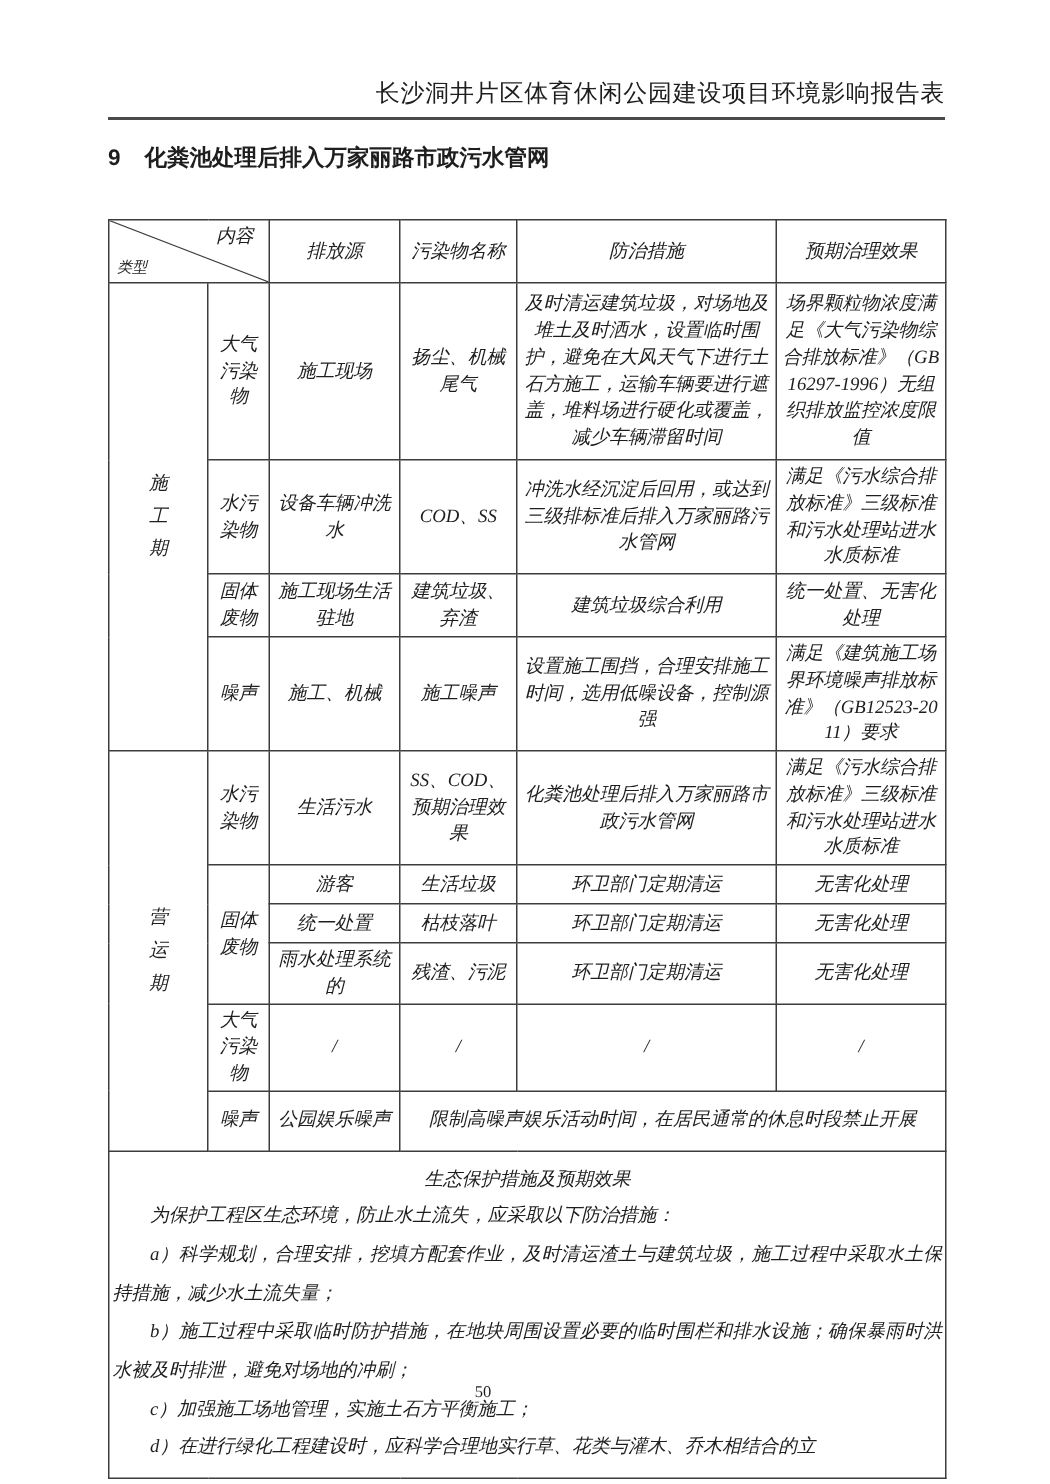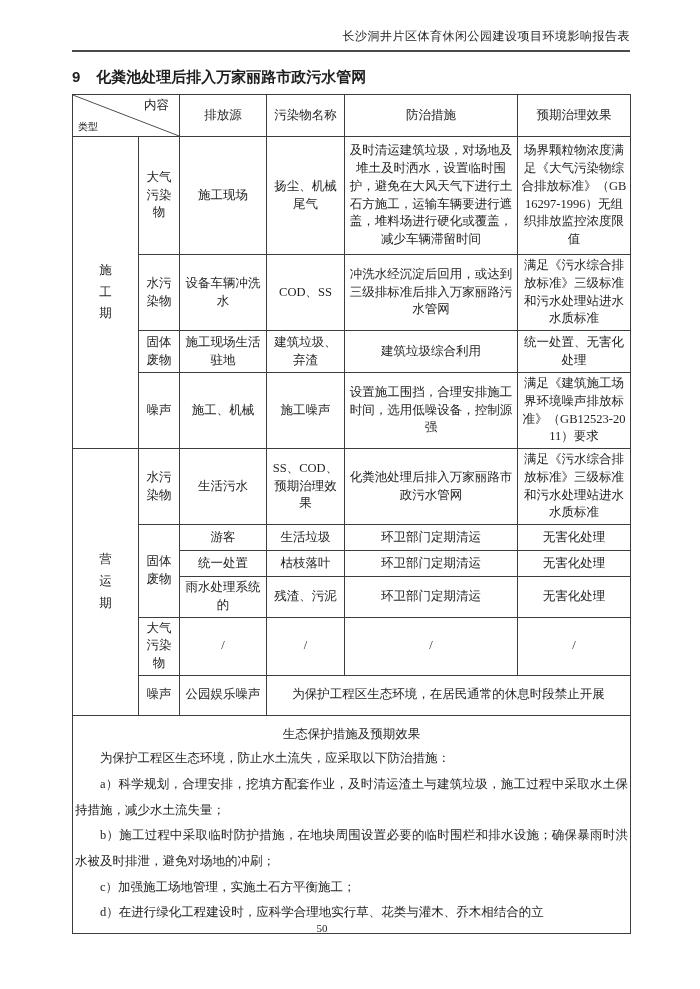--- a/index.html
+++ b/index.html
@@ -8,23 +8,23 @@
     width: 700px; height: 989px;
     position: relative;
     overflow: hidden;
     font-family: "Liberation Serif", "DejaVu Serif", serif;
     color: #1e1e1e;
   }
   .page { position: absolute; left: 72px; top: 0; width: 558px; }
 
   
   .running-head {
-    padding-top: 28px;
+    padding-top: 52px;
     text-align: right;
-    font-size: 12px;
+    font-size: 16px;
     letter-spacing: 0.5px;
   }
   .head-rule {
     margin-top: 5px;
     border: none;
     border-top: 2.5px solid #4a4a4a;
   }
 
   
   .section-title {
@@ -32,24 +32,25 @@
     display: flex;
     align-items: baseline;
     gap: 16px;
     font-family: "Liberation Sans", "DejaVu Sans", sans-serif;
     font-weight: bold;
     font-size: 15px;
   }
 
   
   table.report {
-    margin-top: 7px;
+    margin-top: 31px;
     width: 558px;
     border-collapse: collapse;
     table-layout: fixed;
+    font-style: italic;
   }
   table.report td {
     border: 1px solid #3d3d3d;
     text-align: center;
     vertical-align: middle;
     font-size: 12.5px;
     line-height: 1.42;
     padding: 2px 2px;
     word-break: break-all;
   }
@@ -196,21 +197,21 @@
     <tr>
       <td class="cat-cell" style="height:58px">大气污染物</td>
       <td>/</td>
       <td>/</td>
       <td>/</td>
       <td>/</td>
     </tr>
     <tr>
       <td class="cat-cell" style="height:40px">噪声</td>
       <td>公园娱乐噪声</td>
-      <td colspan="3">为保护工程区生态环境，在居民通常的休息时段禁止开展</td>
+      <td colspan="3">限制高噪声娱乐活动时间，在居民通常的休息时段禁止开展</td>
     </tr>
 
     <tr>
       <td class="eco-cell" colspan="6">
         <div class="eco-heading">生态保护措施及预期效果</div>
         <p class="eco-par">为保护工程区生态环境，防止水土流失，应采取以下防治措施：</p>
         <p class="eco-par">a）科学规划，合理安排，挖填方配套作业，及时清运渣土与建筑垃圾，施工过程中采取水土保持措施，减少水土流失量；</p>
         <p class="eco-par">b）施工过程中采取临时防护措施，在地块周围设置必要的临时围栏和排水设施；确保暴雨时洪水被及时排泄，避免对场地的冲刷；</p>
         <p class="eco-par">c）加强施工场地管理，实施土石方平衡施工；</p>
         <p class="eco-par">d）在进行绿化工程建设时，应科学合理地实行草、花类与灌木、乔木相结合的立</p>

